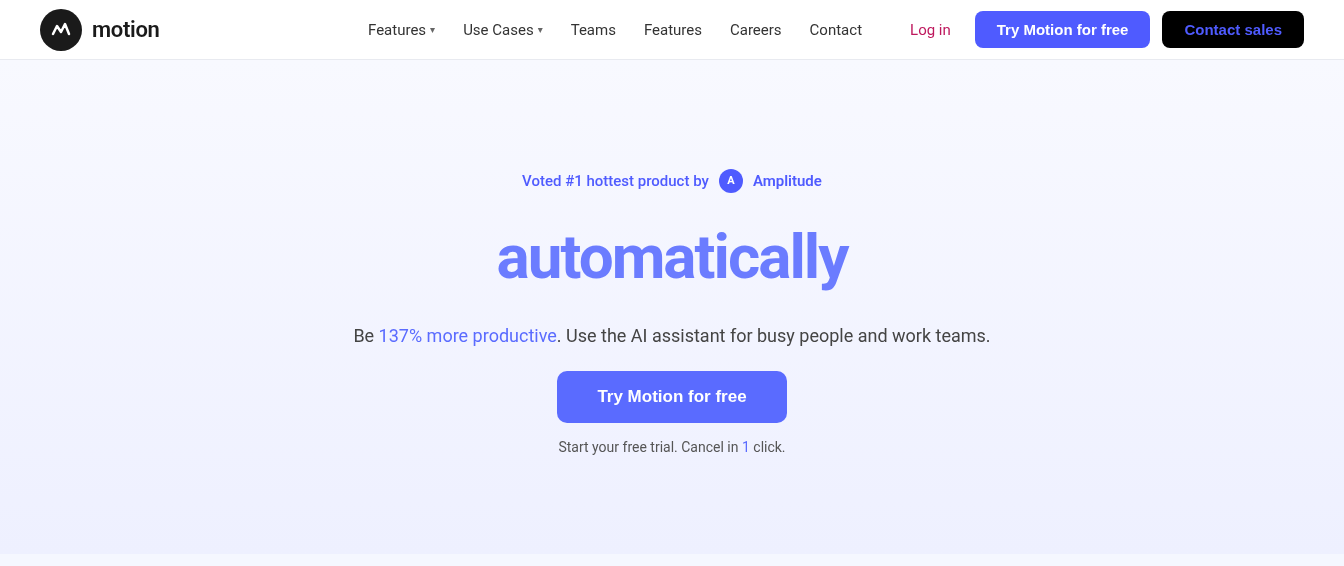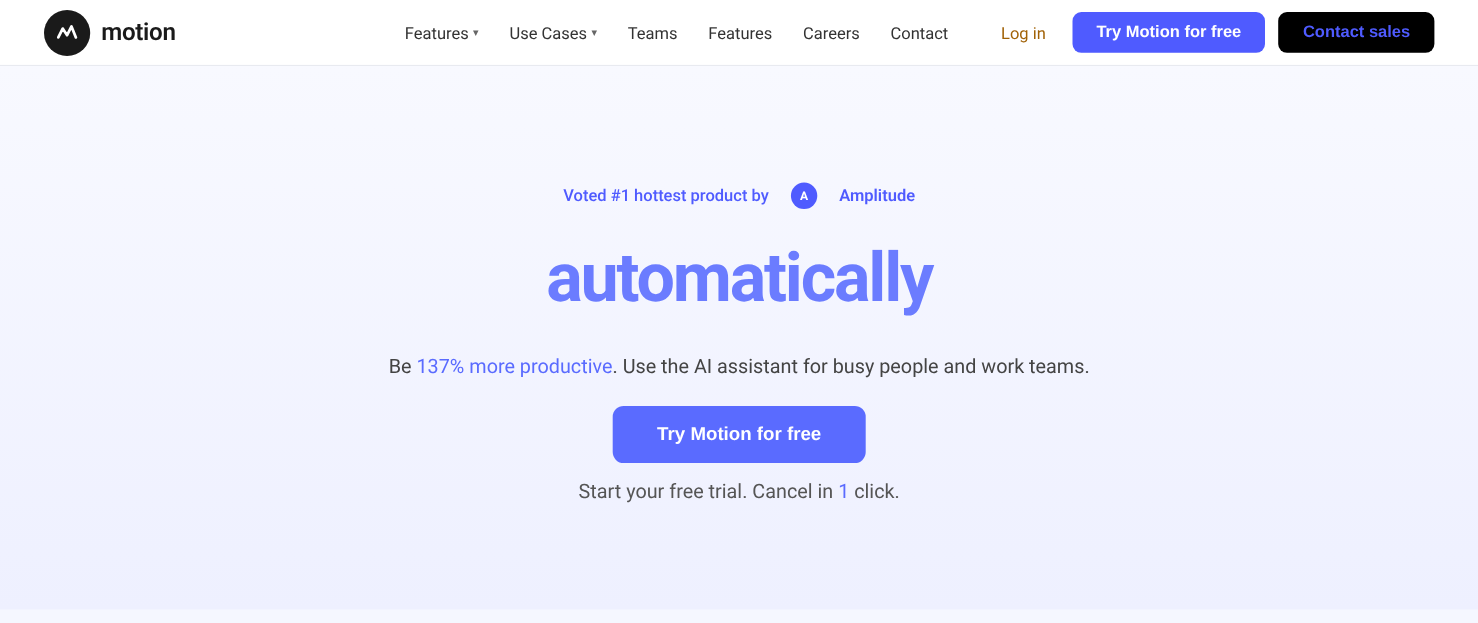--- a/index.html
+++ b/index.html
@@ -83,21 +83,21 @@
     }
 
     .nav-actions {
       display: flex;
       align-items: center;
       gap: 12px;
     }
 
     .btn-login {
       font-size: 15px;
-      color: #a16207;
+      color: #be185d;
       text-decoration: none;
       padding: 8px 12px;
       cursor: pointer;
     }
 
     .btn-try-free-nav {
       background: #4f5bff;
       color: #fff;
       border: none;
       border-radius: 8px;
@@ -128,21 +128,21 @@
       justify-content: center;
       padding: 60px 20px 50px;
       text-align: center;
       background: linear-gradient(180deg, #f8f9ff 0%, #eef0ff 100%);
       min-height: 494px;
     }
 
     .hero-badge {
       display: flex;
       align-items: center;
-      gap: 20px;
+      gap: 10px;
       margin-bottom: 28px;
       font-size: 15px;
       color: #4f5bff;
       font-weight: 500;
     }
 
     .amplitude-logo {
       width: 24px;
       height: 24px;
       background: #4f5bff;
@@ -199,21 +199,21 @@
       border: none;
       border-radius: 10px;
       padding: 16px 40px;
       font-size: 17px;
       font-weight: 700;
       cursor: pointer;
       margin-bottom: 16px;
     }
 
     .hero-subtext {
-      font-size: 18px;
+      font-size: 14px;
       color: #555;
     }
 
     .hero-subtext .free-highlight {
       color: #555;
     }
 
     .hero-subtext .click-highlight {
       color: #5a6bff;
     }

